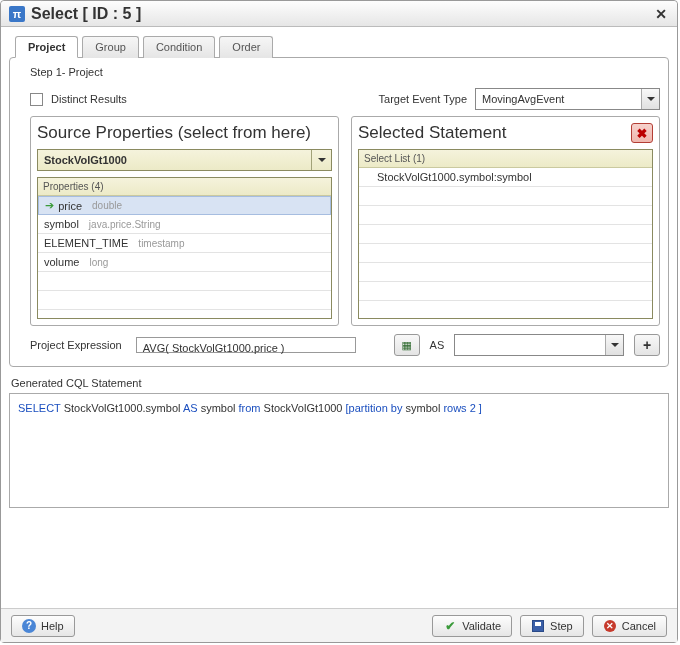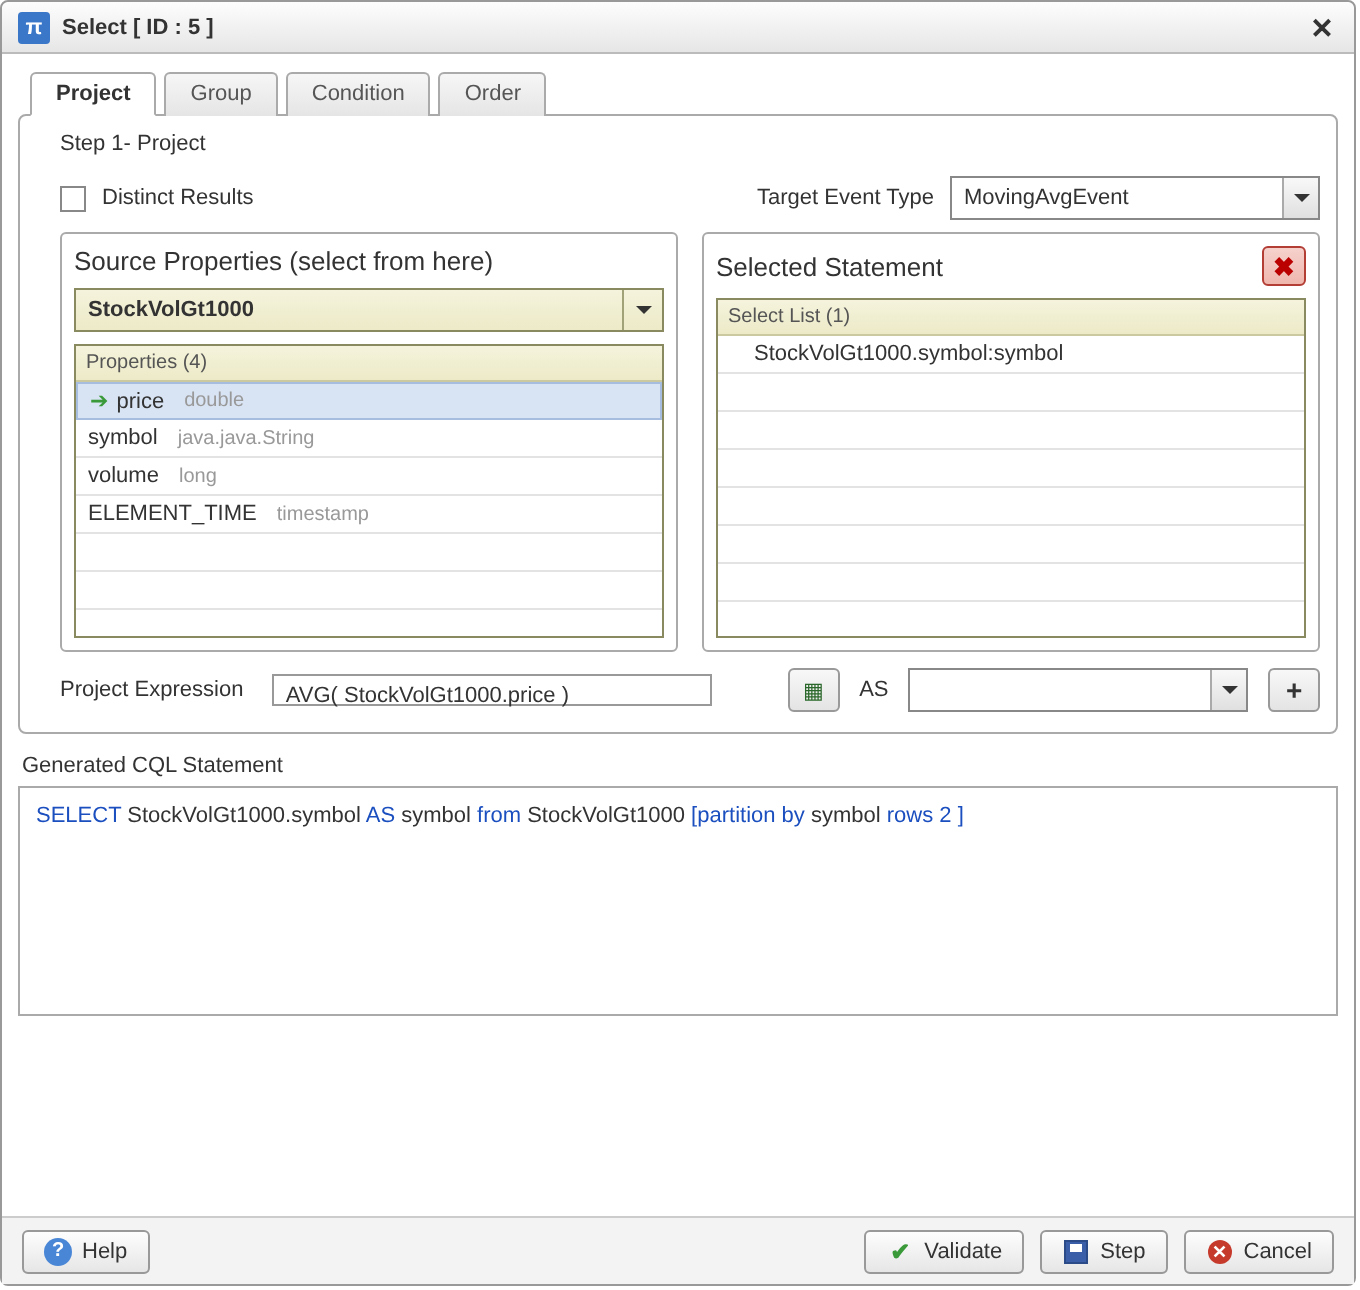--- a/index.html
+++ b/index.html
@@ -35,21 +35,21 @@
     background: #3a77c8;
     border-radius: 2px;
     color: #fff;
     font-size: 11px;
     font-weight: bold;
     display: flex; align-items: center; justify-content: center;
     margin-right: 6px;
   }
   .titlebar .title {
     font-weight: bold;
-    font-size: 11px;
+    font-size: 16px;
     color: #333;
     flex: 1;
   }
   .titlebar .close {
     font-size: 14px;
     font-weight: bold;
     color: #333;
     cursor: pointer;
     width: 16px; text-align: center;
   }
@@ -128,21 +128,21 @@
   .panel {
     flex:1;
     border: 1px solid #aaa;
     border-radius: 3px;
     padding: 6px;
     display: flex; flex-direction: column;
     gap: 6px;
     min-height: 210px;
   }
   .panel-header { display:flex; align-items:center; }
-  .panel-title { font-size: 13px; }
+  .panel-title { font-size: 17px; }
   .del-btn {
     margin-left:auto;
     width: 22px; height: 20px;
     border:1px solid #b33e35;
     border-radius:3px;
     background: linear-gradient(#f6d1cc,#efb7ae);
     display:flex;align-items:center;justify-content:center;
     cursor:pointer;
   }
   .del-btn span{ color:#b00; font-weight:bold; font-size:13px;}
@@ -295,29 +295,29 @@
           </div>
           <div class="list-box">
             <div class="list-header">Properties (4)</div>
             <div class="list-row selected">
               <span class="arrow-icon">➔</span>
               <span class="name">price</span>
               <span class="type">double</span>
             </div>
             <div class="list-row">
               <span class="name">symbol</span>
-              <span class="type">java.java.String</span>
+              <span class="type">java.price.String</span>
+            </div>
+            <div class="list-row">
+              <span class="name">ELEMENT_TIME</span>
+              <span class="type">timestamp</span>
             </div>
             <div class="list-row">
               <span class="name">volume</span>
               <span class="type">long</span>
-            </div>
-            <div class="list-row">
-              <span class="name">ELEMENT_TIME</span>
-              <span class="type">timestamp</span>
             </div>
             <div class="list-row"></div>
             <div class="list-row"></div>
             <div class="list-row" style="flex:1;border-bottom:none"></div>
           </div>
         </div>
 
         <div class="panel">
           <div class="panel-header">
             <span class="panel-title">Selected Statement</span>

